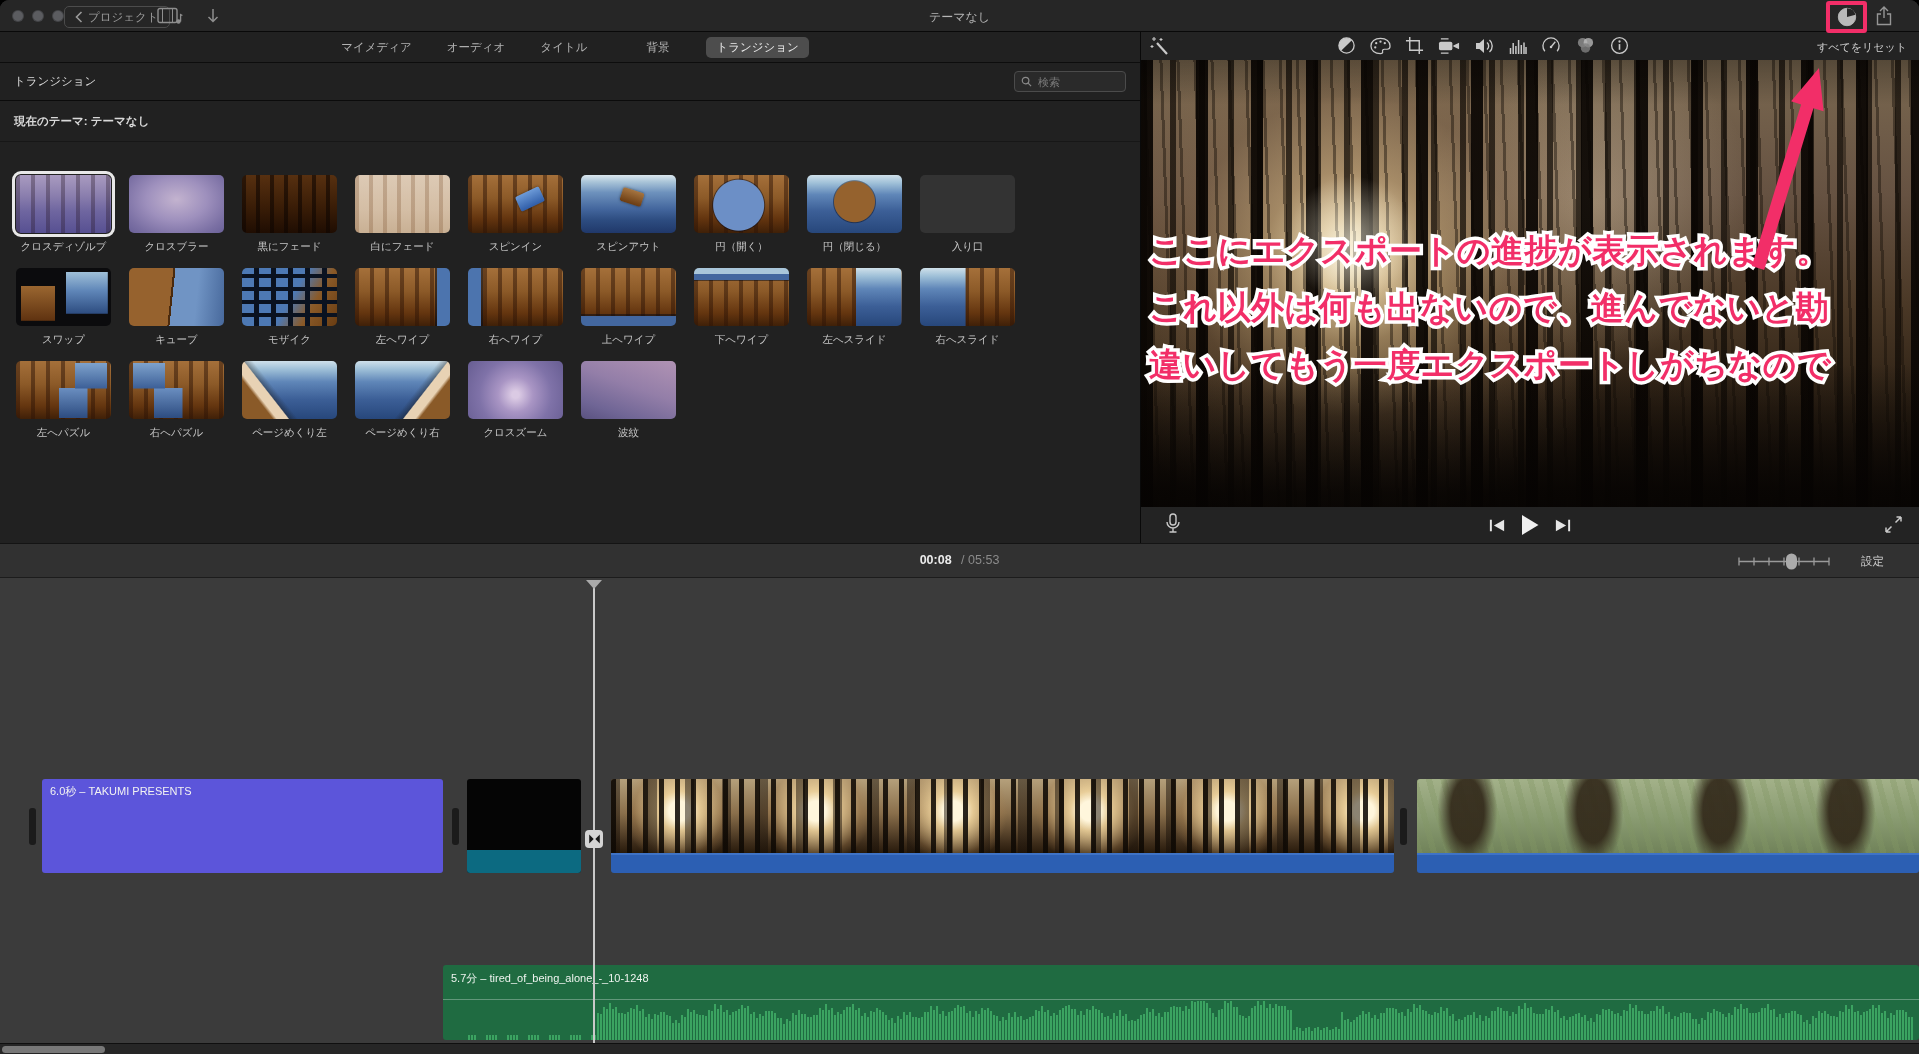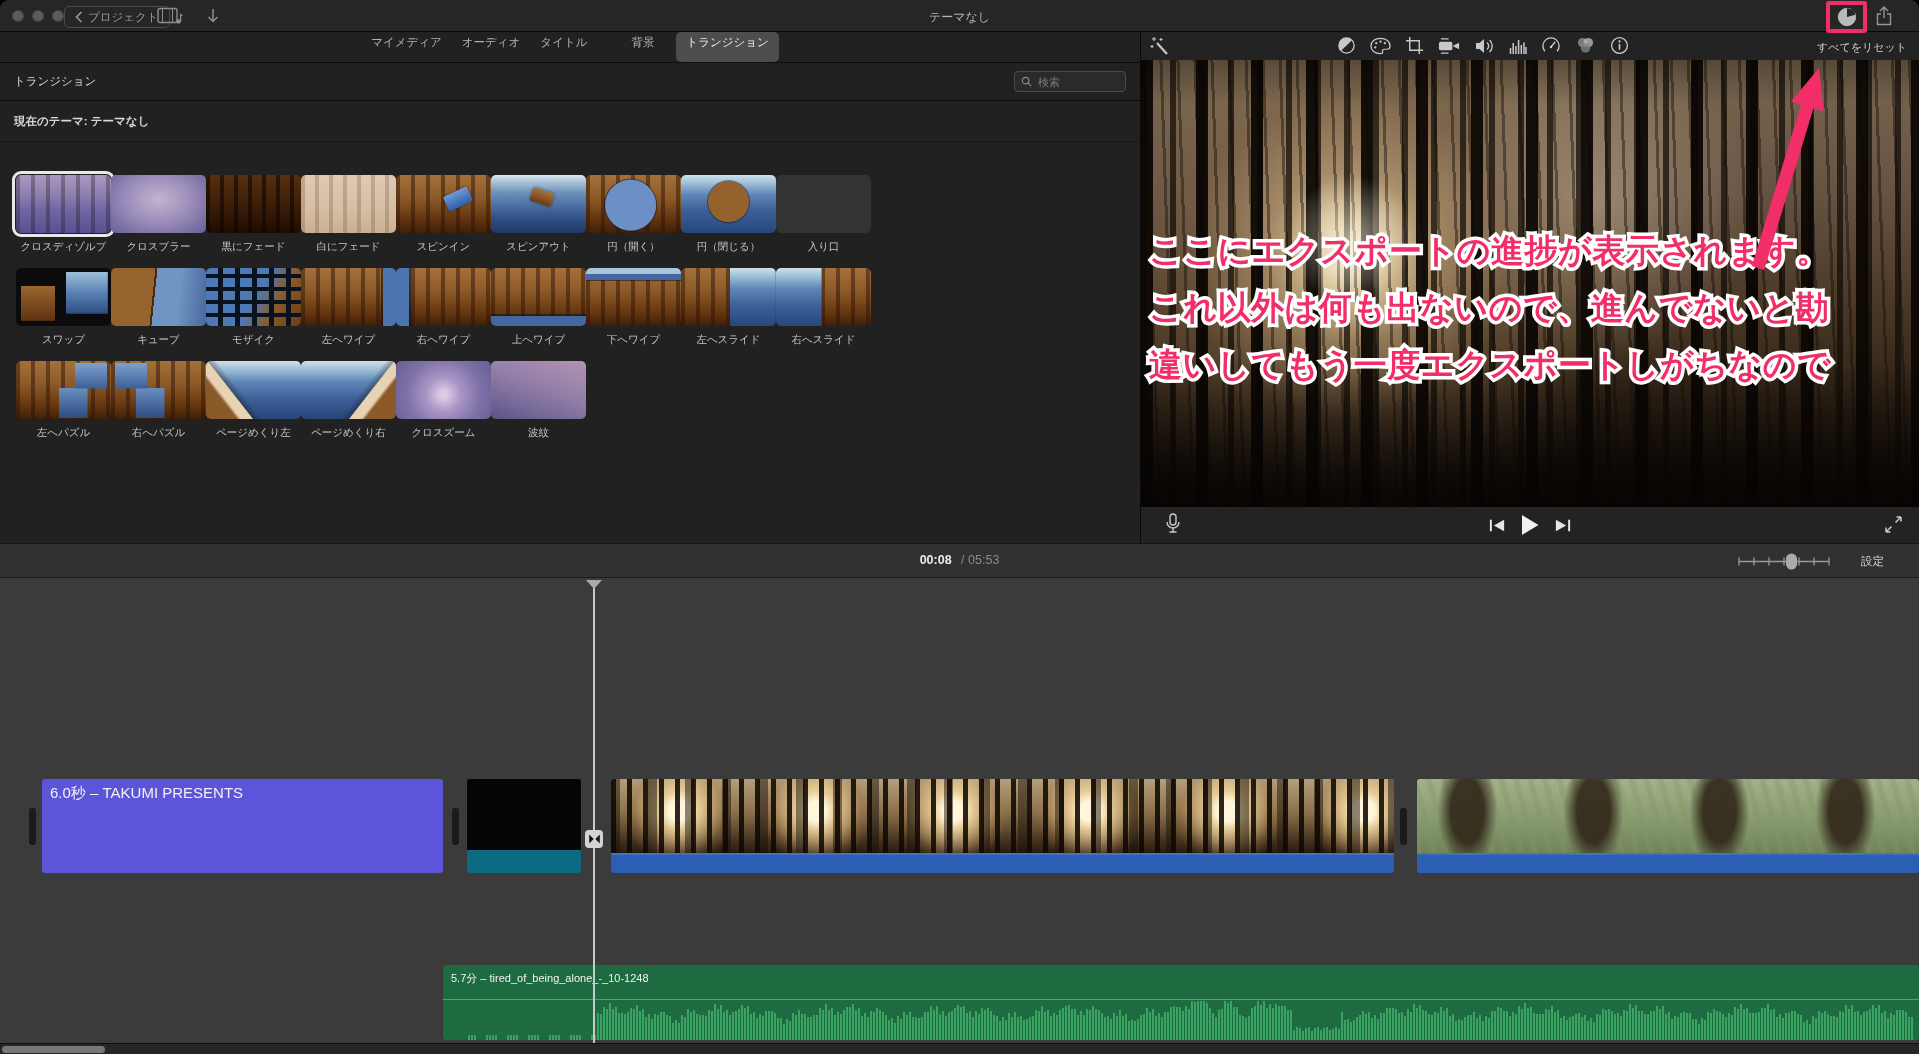--- a/index.html
+++ b/index.html
@@ -15,36 +15,36 @@
   .back-btn{position:absolute;left:64px;top:6px;height:20px;display:flex;align-items:center;gap:5px;
             padding:0 10px;border:1px solid #4c4c4c;border-radius:5px;color:#9a9a9a;font-size:11.5px;}
   .tb-ic{position:absolute;top:7px;color:#8e8e8e;}
   .tb-title{position:absolute;left:0;right:0;top:9px;text-align:center;font-size:12px;color:#b6b6b6;}
   .export-box{position:absolute;left:1826px;top:1px;width:41px;height:32px;border:4px solid #F22E68;border-radius:3px;
               display:flex;align-items:center;justify-content:center;box-sizing:border-box;z-index:31;}
   .share-btn{position:absolute;left:1875px;top:6px;}
 
   
   .browser{position:absolute;top:32px;left:0;width:1140px;height:511px;background:#212121;}
-  .tabbar{height:30px;display:flex;justify-content:center;
+  .tabbar{height:30px;display:flex;align-items:center;justify-content:center;gap:15px;
           font-size:11.5px;color:#b2b2b2;border-bottom:1px solid #0d0d0d;}
   .tab{padding:3px 10px;border-radius:5px;cursor:default;}
   .tab.sp1{margin-left:24px;}
   .tab.selected{background:#4d4d4d;color:#ececec;margin-left:12px;}
   .browser-head{height:37px;display:flex;align-items:center;padding:0 14px;border-bottom:1px solid #0b0b0b;}
   .bh-title{font-size:11.5px;color:#dcdcdc;}
   .search{margin-left:auto;display:flex;align-items:center;gap:4px;width:98px;height:19px;
           background:#2a2a2a;border:1px solid #4b4b4b;border-radius:4px;padding:0 6px;}
   .search input{flex:1;min-width:0;background:transparent;border:0;outline:none;color:#cccccc;font-size:11px;
                 font-family:inherit;}
   .search input::placeholder{color:#7c7c7c;}
   .theme-row{height:40px;display:flex;align-items:center;padding:0 14px;font-size:11.5px;font-weight:bold;
              color:#d9d9d9;border-bottom:1px solid #171717;}
   .grid{padding:33px 0 0 16px;}
-  .t-row{display:flex;margin-bottom:14px;}
+  .t-row{display:flex;gap:18px;margin-bottom:14px;}
   .tile-wrap{width:95px;}
   .tile{width:95px;height:58px;border-radius:5px;position:relative;overflow:hidden;background:#333;}
   .tile-wrap.selected .tile{outline:3px solid #e8e8e8;outline-offset:1px;}
   .tile-label{margin-top:7px;font-size:10.5px;color:#c7c7c7;text-align:center;white-space:nowrap;}
 
   
   .t-cross-dissolve{background:repeating-linear-gradient(90deg,rgba(40,24,40,.35) 0 4px,transparent 4px 15px),
     linear-gradient(180deg,#a99bc0 0%,#8b7fae 35%,#6f66a0 62%,#575092 100%);}
   .t-cross-blur{background:radial-gradient(ellipse at 50% 42%,#c3b3cf 0%,#9e90bd 45%,#7b70a4 80%,#6a6198 100%);}
   .t-fade-black{background:repeating-linear-gradient(90deg,rgba(14,5,1,.6) 0 4px,transparent 4px 14px),
@@ -148,21 +148,21 @@
   .zoom-slider{position:absolute;left:1737px;top:9px;}
   .settings{position:absolute;left:1861px;top:10px;font-size:11.5px;color:#cfcfcf;}
 
   
   .timeline{position:absolute;top:578px;left:0;width:1919px;height:465px;background:#3b3b3b;overflow:hidden;}
   .playhead-line{position:absolute;left:593px;top:8px;bottom:0;width:1.5px;background:#c9c9c9;z-index:40;}
   .playhead-tri{position:absolute;left:586px;top:2px;width:0;height:0;border:8px solid transparent;border-top:9px solid #a9a9a9;border-bottom:0;z-index:41;}
   .handle{position:absolute;width:7px;height:37px;border-radius:3px;background:#1b1b1b;top:230px;}
   .clip{position:absolute;top:201px;height:94px;border-radius:3px;overflow:hidden;}
   .clip-title{left:42px;width:401px;background:#5c55da;}
-  .clip-title .clip-label{position:absolute;left:8px;top:5px;font-size:15px;color:#f2f2f2;}
+  .clip-title .clip-label{position:absolute;left:8px;top:5px;font-size:11px;color:#f2f2f2;}
   .clip-black{left:467px;width:114px;background:#050505;}
   .clip-black .teal{position:absolute;left:0;right:0;bottom:0;height:23px;background:#0c6a81;}
   .trans-badge{position:absolute;left:585px;top:252px;width:18px;height:18px;border-radius:4px;background:#d4d4d4;
                display:flex;align-items:center;justify-content:center;z-index:45;}
   .clip-forest{left:611px;width:783px;}
   .forest-art{position:absolute;left:0;right:0;top:0;height:76px;background:
     repeating-linear-gradient(90deg, rgba(14,9,4,.88) 0 5px, rgba(14,9,4,0) 5px 16px),
     repeating-linear-gradient(90deg, rgba(24,16,9,.5) 0 9px, rgba(24,16,9,0) 9px 37px),
     radial-gradient(circle 26px at 68px 32px, #fff6dc 0 10px, rgba(244,216,160,.85) 20px, rgba(170,130,80,.3) 45px, rgba(0,0,0,0) 55px),
     linear-gradient(180deg,#b5a07b 0%,#8a6f4b 45%,#3d2c1a 85%,#241708 100%);

